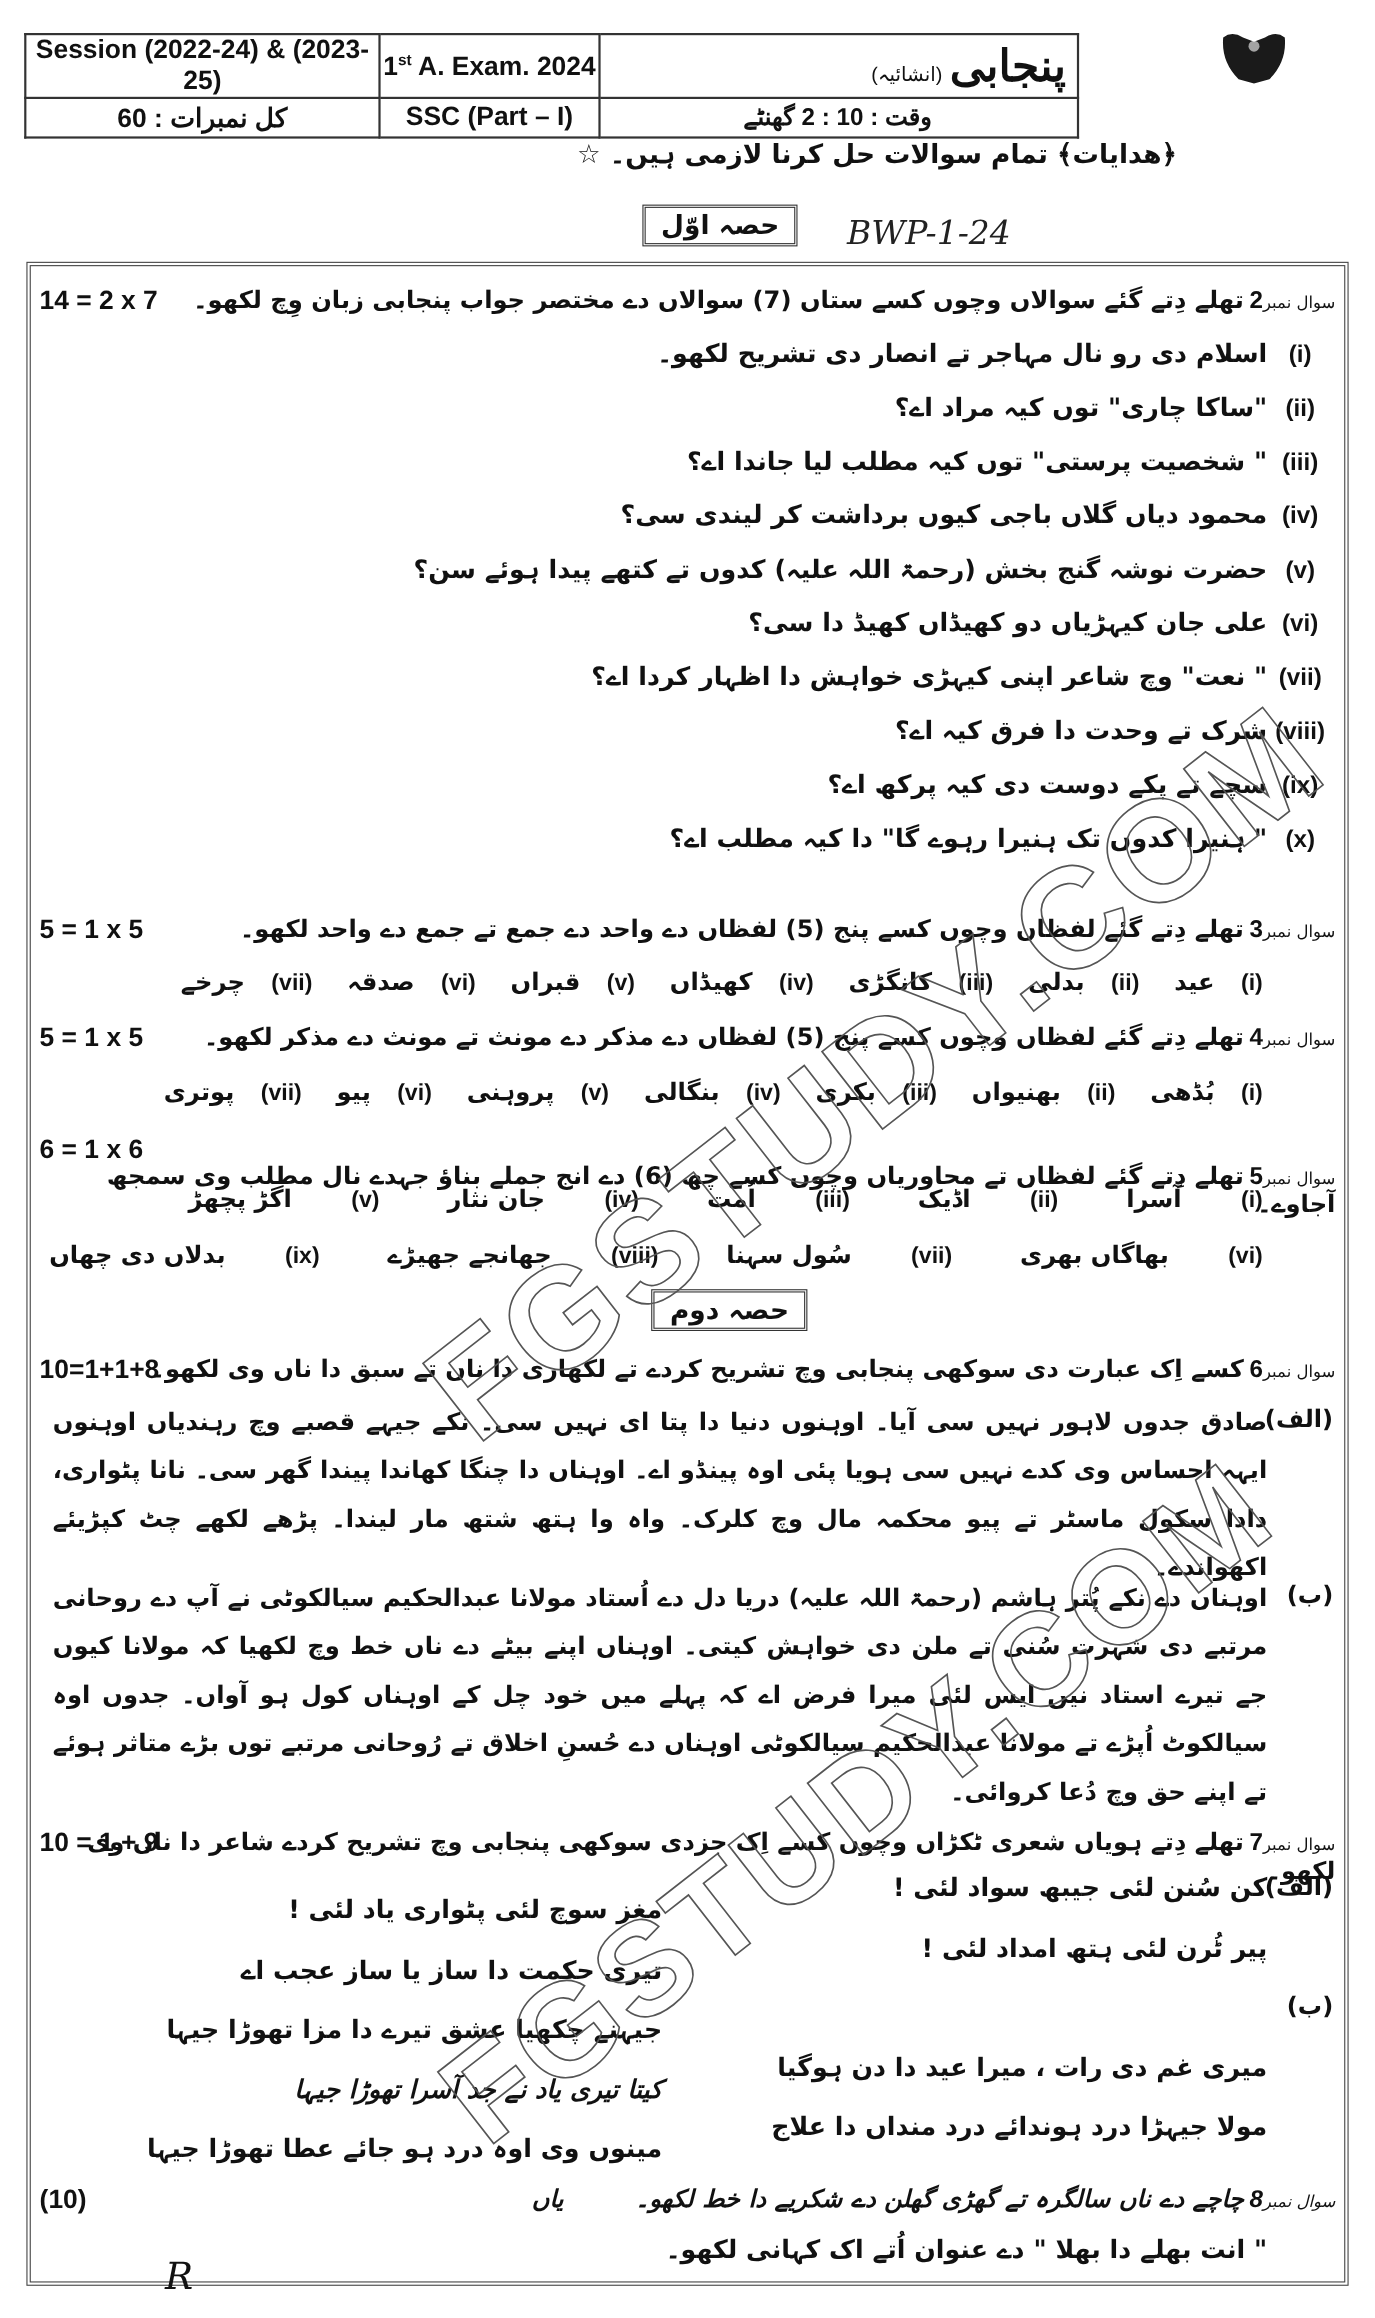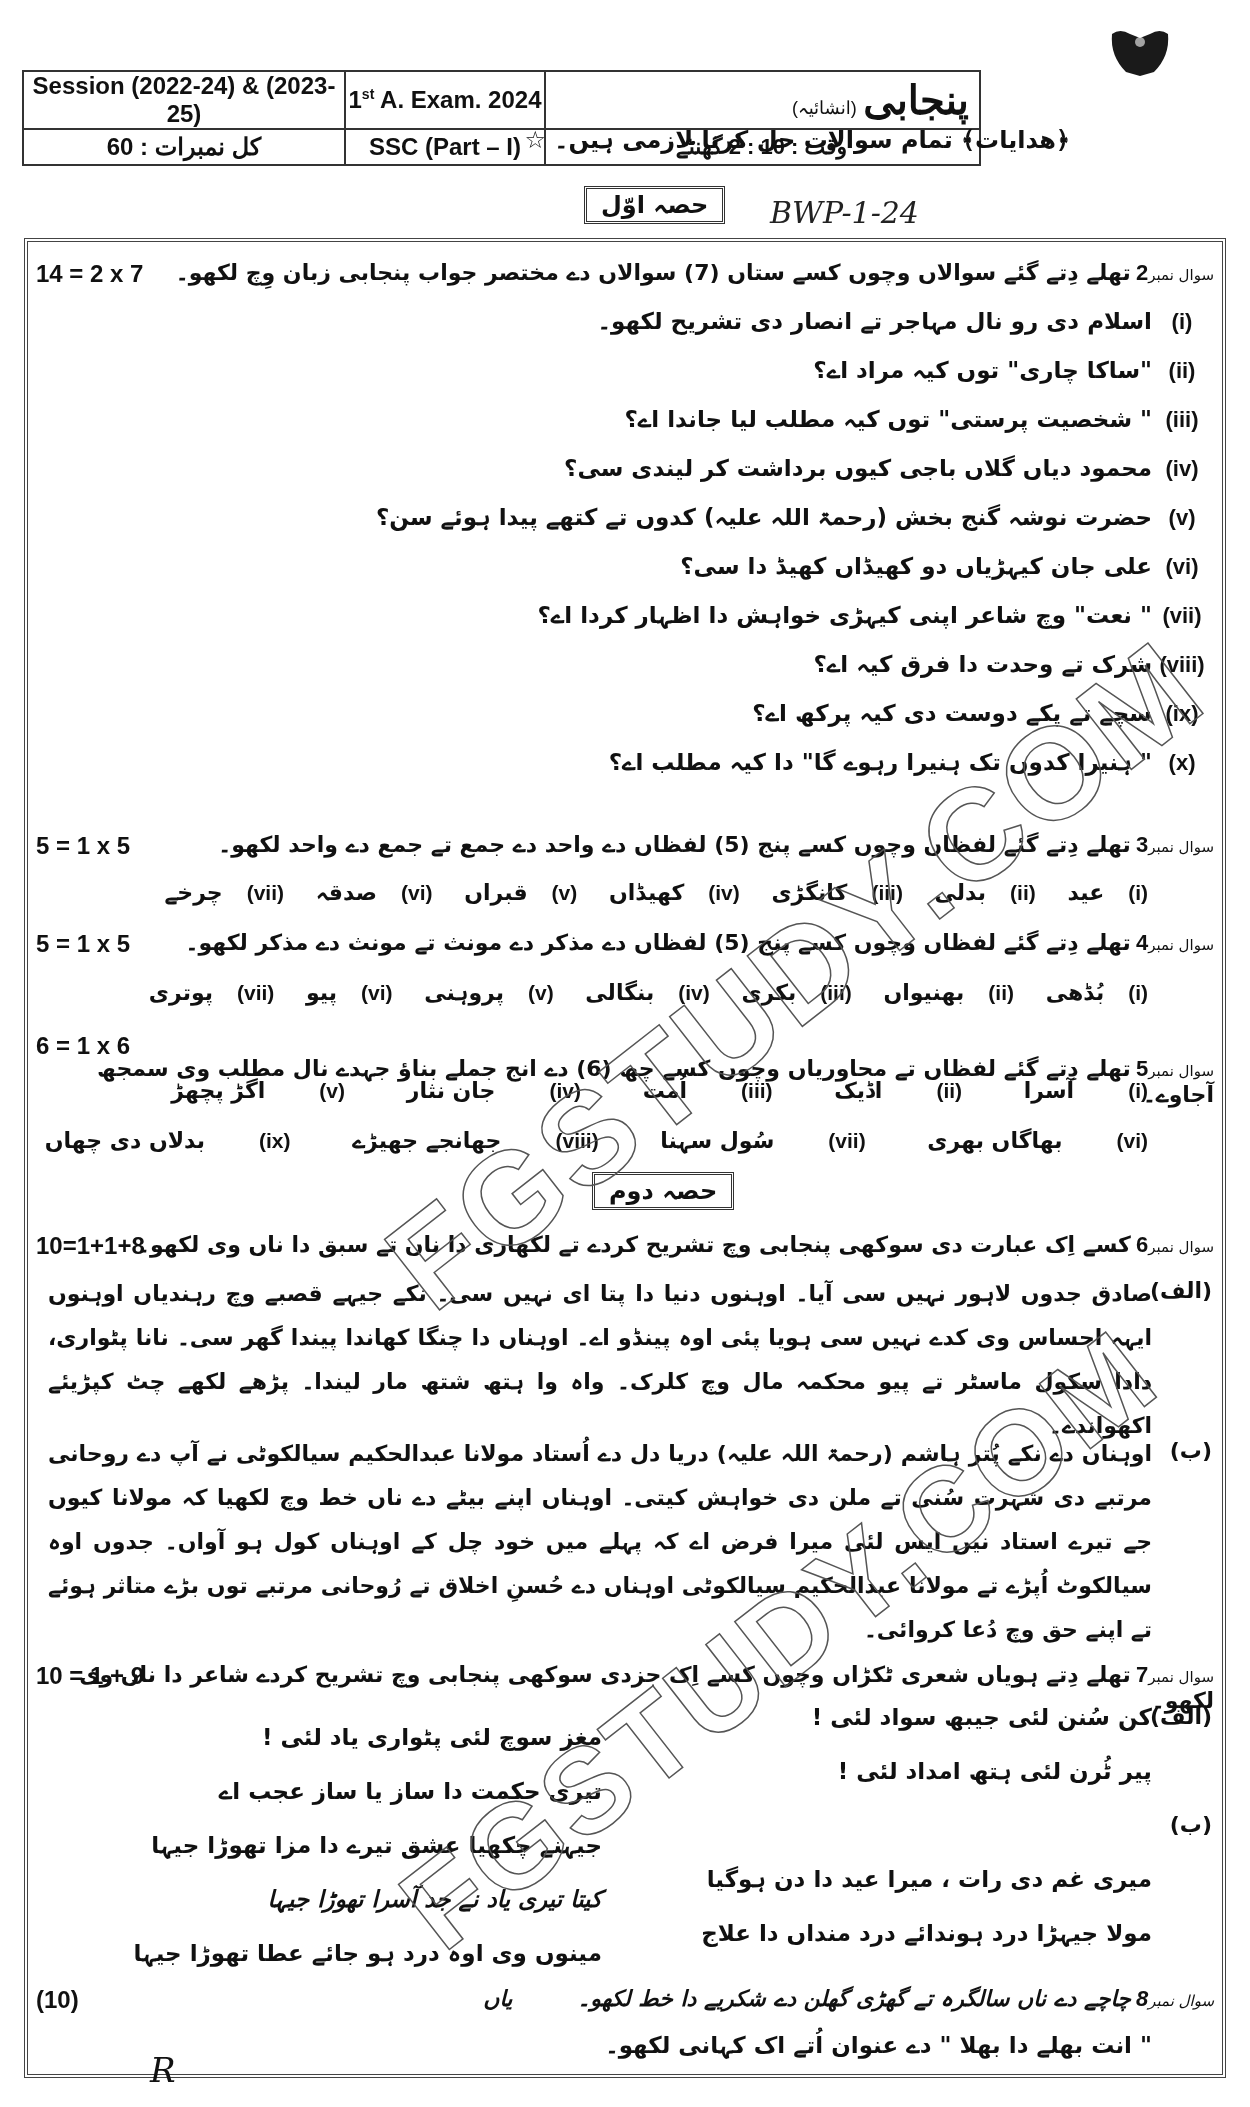--- a/index.html
+++ b/index.html
@@ -2,21 +2,20 @@
 <html><head>
 <meta charset="utf-8">
 <style>
   * { box-sizing: border-box; margin: 0; padding: 0; }
   html, body { width: 1250px; height: 2107px; background: #ffffff; overflow: hidden; }
   body { position: relative; font-family: "DejaVu Sans", sans-serif; color: #111; }
 
   .header-table {
     position: absolute; left: 22px; top: 30px; width: 959px; height: 72px;
     border-collapse: collapse;
-    margin-top: 40px;
   }
   .header-table td {
     border: 2px solid #333; height: 36px; text-align: center; vertical-align: middle;
     font-family: "Liberation Sans", sans-serif; font-weight: bold; font-size: 24px;
   }
   .urdu { font-family: "DejaVu Sans", sans-serif; direction: rtl; unicode-bidi: embed; }
   .title-cell { text-align: right !important; padding-right: 10px; }
   .title-big { font-size: 40px; font-weight: bold; }
   .title-small { font-size: 18px; font-weight: normal; }
   .time-cell { text-align: center; padding-right: 2px; font-size: 22px !important; }

